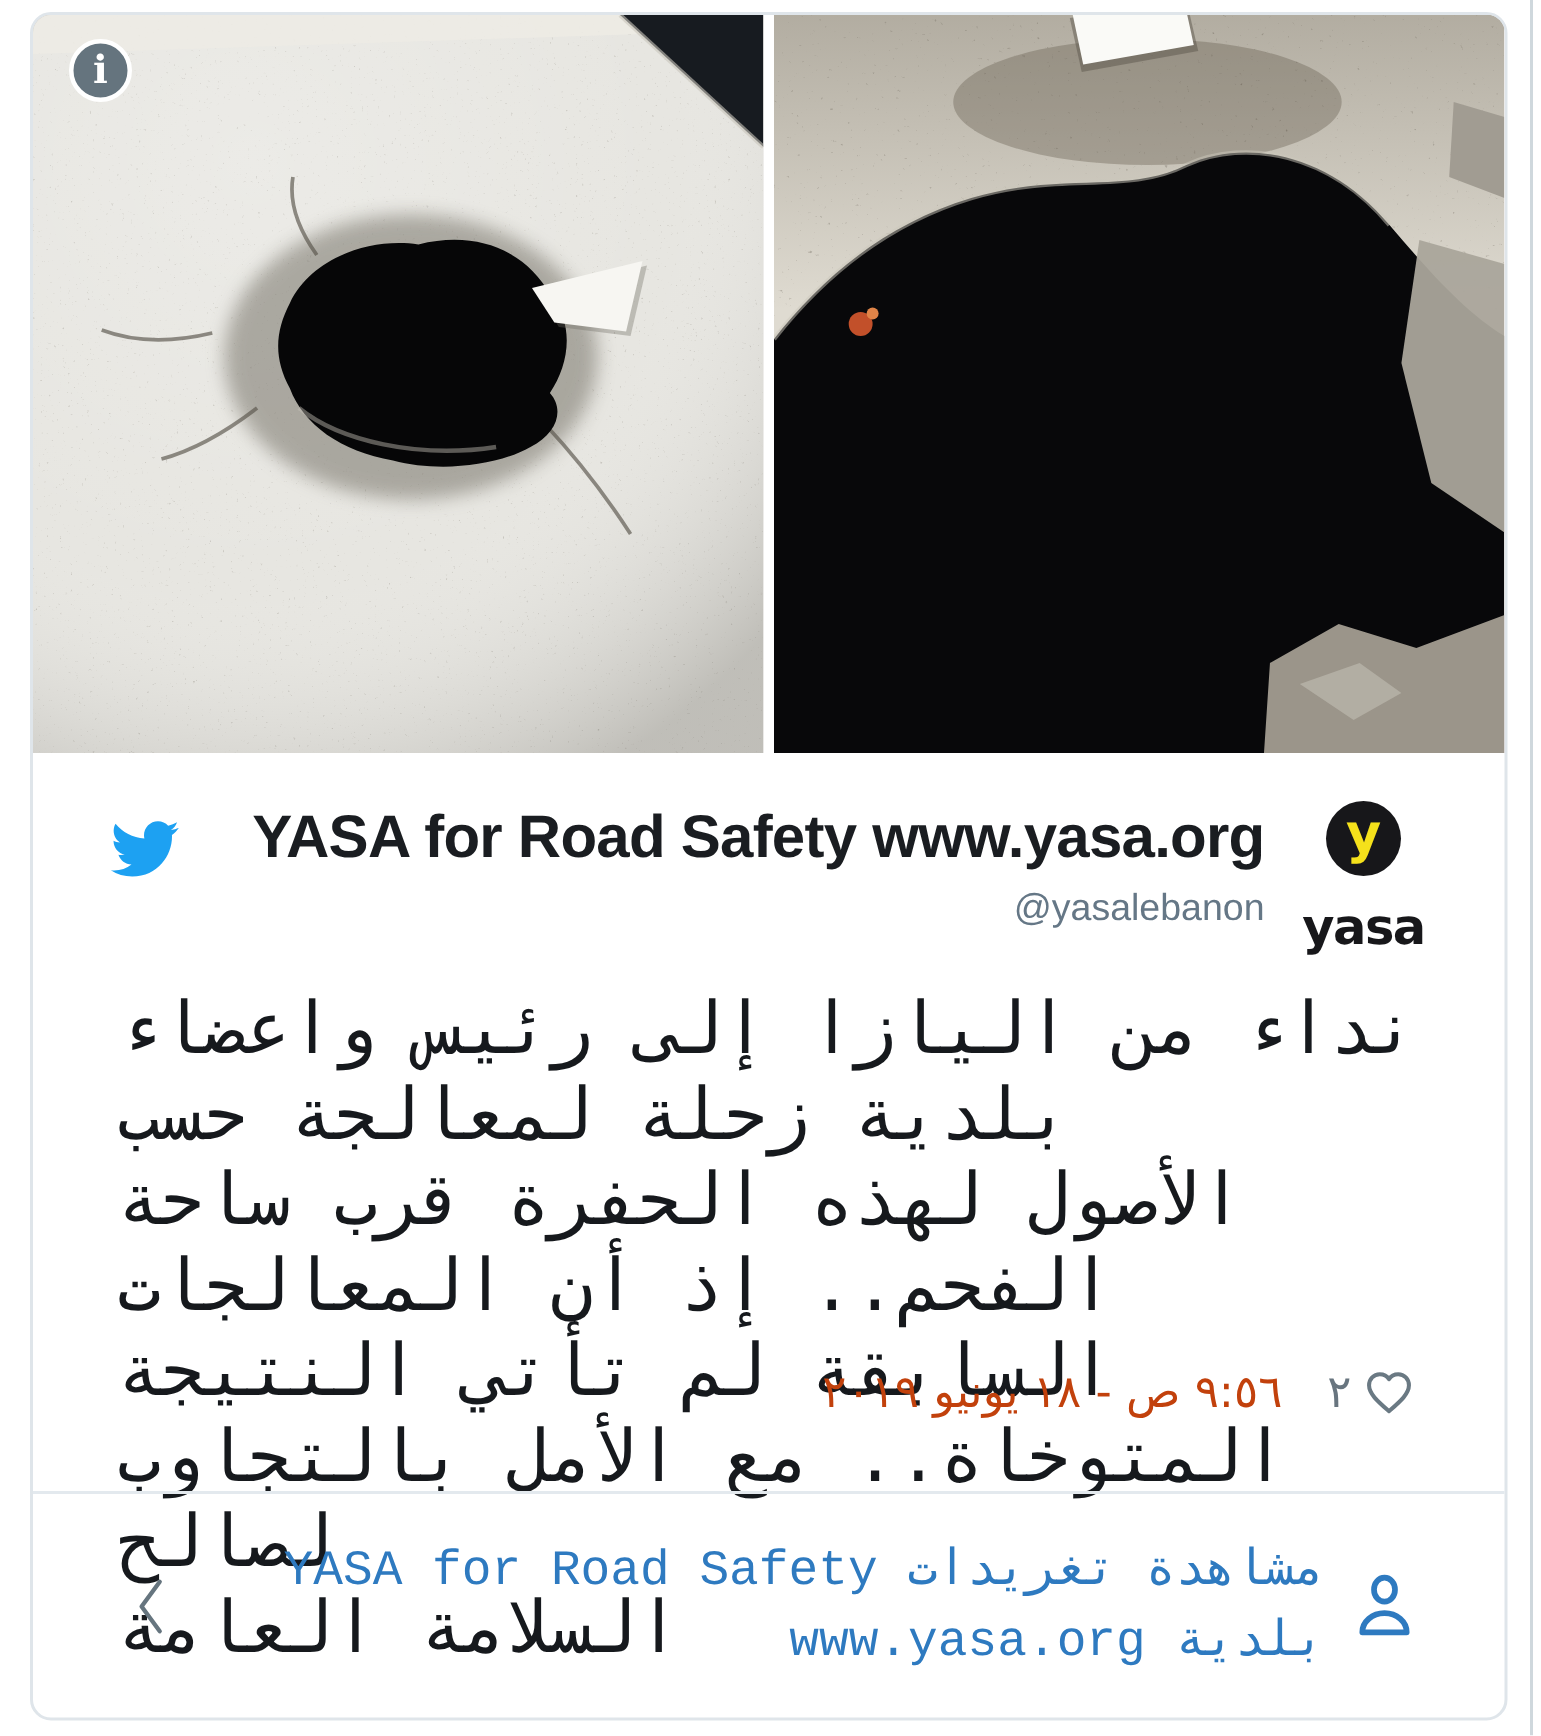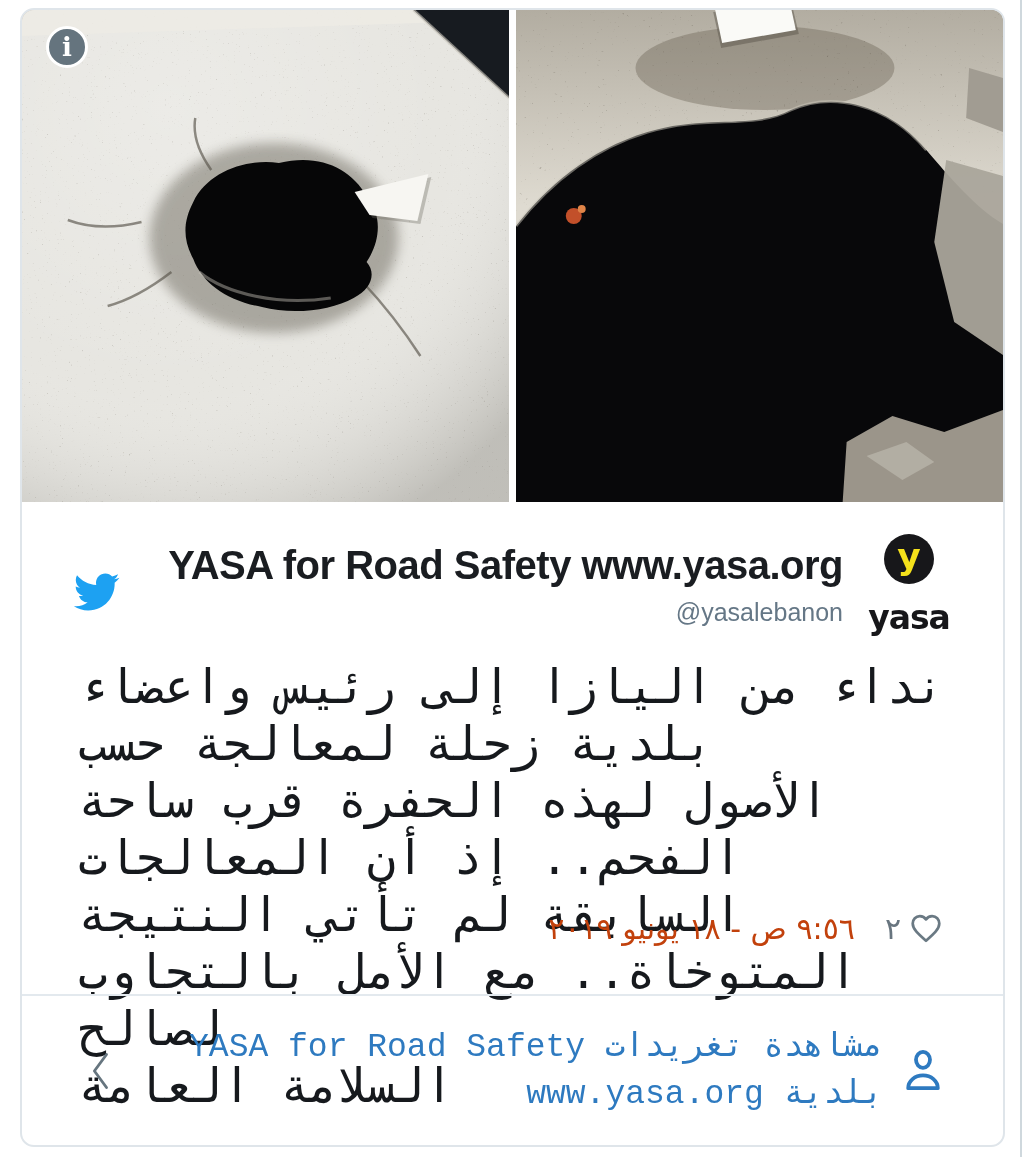--- a/index.html
+++ b/index.html
@@ -14,21 +14,21 @@
   .media-row { position:absolute; left:0; top:0; right:0; height:492px; display:flex; gap:7px;
                border-radius:12px 12px 0 0; overflow:hidden; background:#fff; }
   .photo { position:relative; flex:1; overflow:hidden; }
   .photo svg { display:block; width:100%; height:100%; }
   .info-badge { position:absolute; left:24px; top:16px; width:42px; height:42px; border-radius:50%;
                 background:#65747e; border:3px solid #ffffff; color:#fff; display:flex;
                 align-items:center; justify-content:center;
                 font-family:"DejaVu Serif", serif; font-weight:bold; font-size:26px; }
 
   
-  .tweet-header { position:absolute; left:50px; right:42px; top:524px; display:flex; align-items:center; }
+  .tweet-header { position:absolute; left:50px; right:42px; top:524px; display:flex; align-items:flex-start; }
   .bird { width:48px; height:40px; margin-top:12px; flex:none; }
   .name-block { flex:1; min-width:0; padding:0 14px; text-align:right; }
   .display-name { font-size:40px; font-weight:700; color:#1a1d21; letter-spacing:-0.5px;
                   white-space:nowrap; overflow:hidden; line-height:48px; }
   .handle { font-size:25px; color:#657786; margin-top:4px; line-height:38px; padding-left:30px; }
   .avatar { width:104px; flex:none; text-align:center; }
   .avatar-circle { width:50px; height:50px; border-radius:50%; background:#17171a; margin:0 auto;
                    display:flex; align-items:center; justify-content:center; }
   .avatar-circle span { color:#f5e11b; font-family:"DejaVu Sans", sans-serif; font-weight:bold;
                         font-size:36px; line-height:36px; transform:translateY(-2px); }

